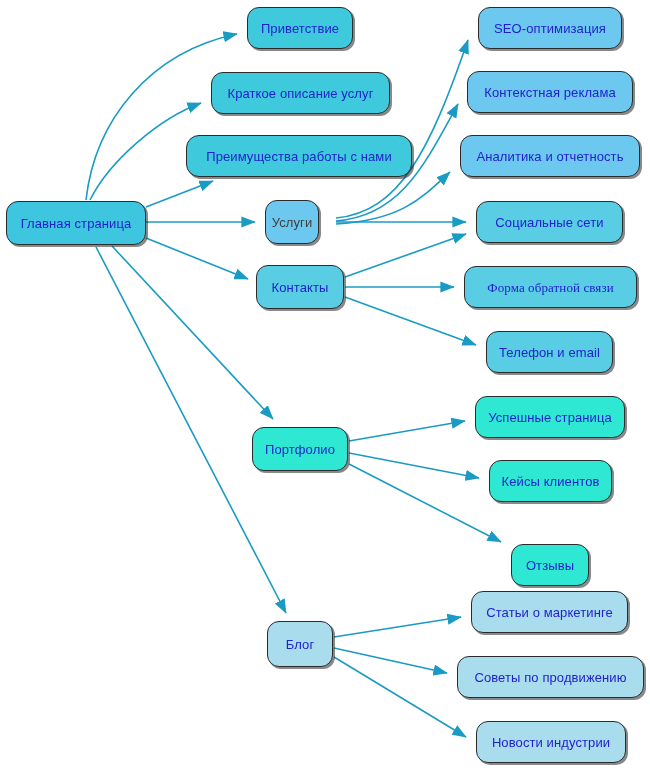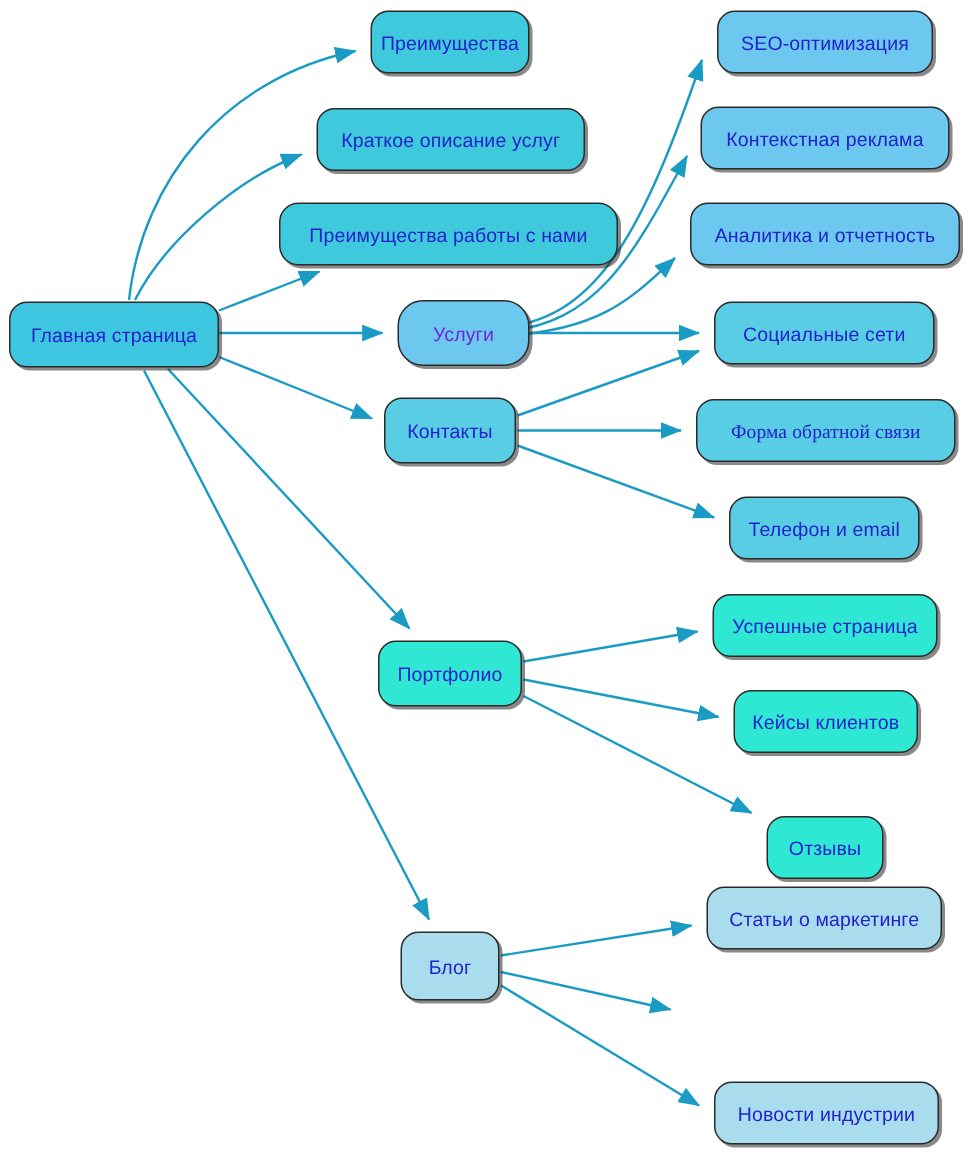--- a/index.html
+++ b/index.html
@@ -86,29 +86,29 @@
         <path d="M 334 648 L 447 673" fill="none" stroke="#1a9bc4" stroke-width="1.6" marker-end="url(#arrowhead)"></path>
         <path d="M 334 657 L 466 737" fill="none" stroke="#1a9bc4" stroke-width="1.6" marker-end="url(#arrowhead)"></path>
       </g>
   </svg>
 
   <div id="node-layer">
       <div class="node" style="left: 6px; top: 201px; width: 140px; height: 44px; background: rgb(62, 198, 224); border-color: rgb(43, 43, 43); color: rgb(34, 34, 204);">
         <span class="node-label">Главная страница</span>
       </div>
       <div class="node" style="left: 247px; top: 7px; width: 106px; height: 42px; background: rgb(63, 201, 221); border-color: rgb(43, 43, 43); color: rgb(34, 34, 204);">
-        <span class="node-label">Преимущества</span>
+        <span class="node-label">Приветствие</span>
       </div>
       <div class="node" style="left: 211px; top: 72px; width: 179px; height: 42px; background: rgb(63, 201, 221); border-color: rgb(43, 43, 43); color: rgb(34, 34, 204);">
         <span class="node-label">Краткое описание услуг</span>
       </div>
       <div class="node" style="left: 186px; top: 135px; width: 226px; height: 42px; background: rgb(63, 201, 221); border-color: rgb(43, 43, 43); color: rgb(34, 34, 204); border-radius: 13px;">
         <span class="node-label">Преимущества работы с нами</span>
       </div>
-      <div class="node" style="left: 265px; top: 200px; width: 88px; height: 44px; background: rgb(109, 200, 239); border-color: rgb(43, 43, 43); color: #6d28d9; border-radius: 17px;">
+      <div class="node" style="left: 265px; top: 200px; width: 54px; height: 44px; background: rgb(109, 200, 239); border-color: rgb(43, 43, 43); color: #404040;">
         <span class="node-label">Услуги</span>
       </div>
       <div class="node" style="left: 256px; top: 265px; width: 88px; height: 44px; background: rgb(88, 205, 228); border-color: rgb(43, 43, 43); color: rgb(34, 34, 204);">
         <span class="node-label">Контакты</span>
       </div>
       <div class="node" style="left: 252px; top: 427px; width: 96px; height: 44px; background: rgb(47, 232, 212); border-color: rgb(43, 43, 43); color: rgb(34, 34, 204);">
         <span class="node-label">Портфолио</span>
       </div>
       <div class="node" style="left: 267px; top: 621px; width: 66px; height: 46px; background: rgb(169, 220, 236); border-color: rgb(43, 43, 43); color: rgb(34, 34, 204);">
         <span class="node-label">Блог</span>
@@ -136,18 +136,21 @@
       </div>
       <div class="node" style="left: 489px; top: 460px; width: 123px; height: 42px; background: rgb(47, 232, 212); border-color: rgb(43, 43, 43); color: rgb(34, 34, 204);">
         <span class="node-label">Кейсы клиентов</span>
       </div>
       <div class="node" style="left: 511px; top: 525px; width: 78px; height: 42px; background: rgb(47, 232, 212); border-color: rgb(43, 43, 43); color: rgb(34, 34, 204); margin-top: 19px;">
         <span class="node-label">Отзывы</span>
       </div>
       <div class="node" style="left: 471px; top: 591px; width: 157px; height: 42px; background: rgb(169, 220, 236); border-color: rgb(43, 43, 43); color: rgb(34, 34, 204);">
         <span class="node-label">Статьи о маркетинге</span>
       </div>
+      <div class="node" style="left: 457px; top: 656px; width: 187px; height: 42px; background: rgb(169, 220, 236); border-color: rgb(43, 43, 43); color: rgb(34, 34, 204);">
+        <span class="node-label">Советы по продвижению</span>
+      </div>
       <div class="node" style="left: 476px; top: 721px; width: 150px; height: 42px; background: rgb(169, 220, 236); border-color: rgb(43, 43, 43); color: rgb(34, 34, 204);">
         <span class="node-label">Новости индустрии</span>
       </div>
     </div>
 
 </div>
 
 </body></html>

